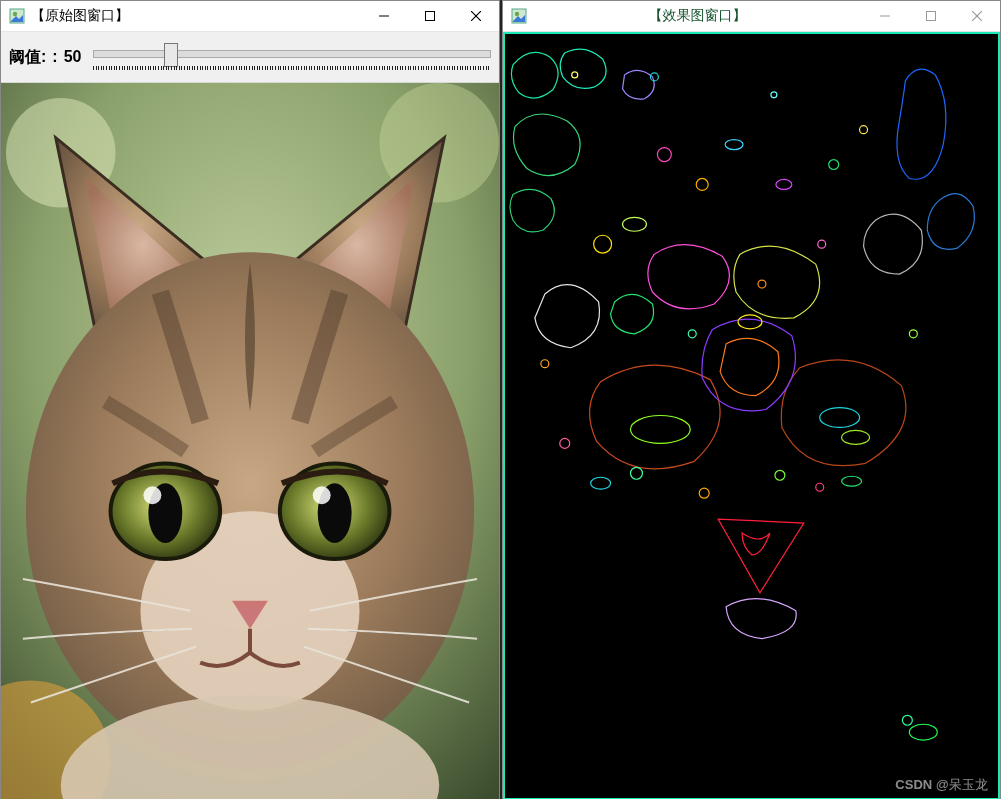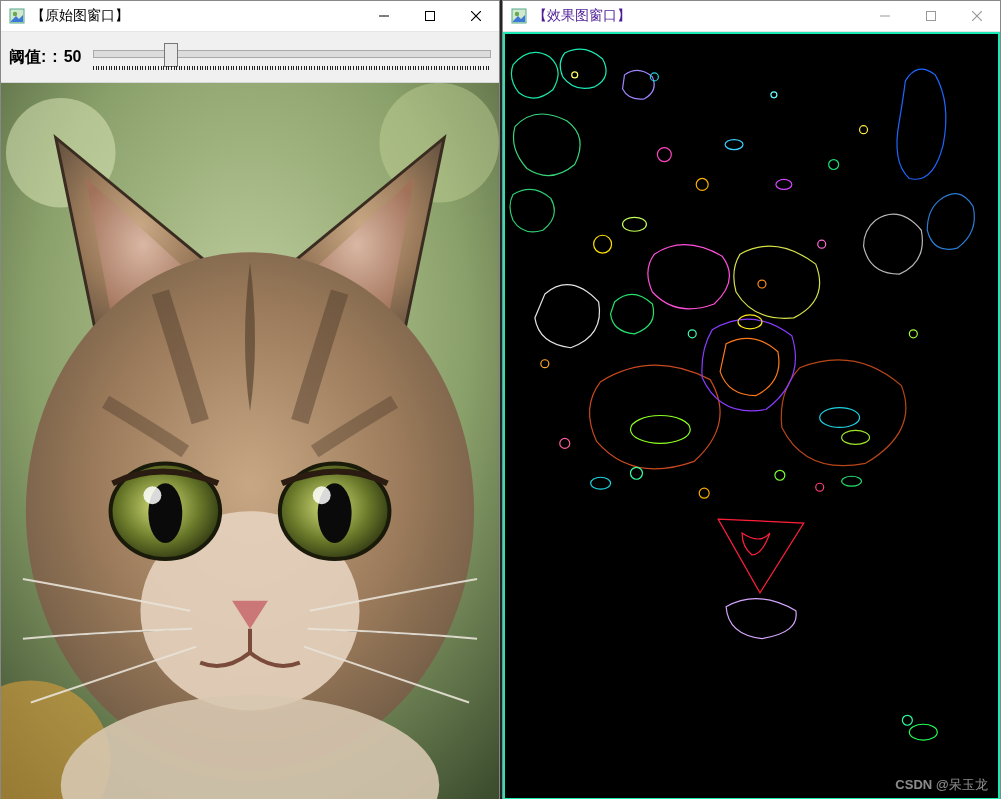--- a/index.html
+++ b/index.html
@@ -82,21 +82,21 @@
   }
   .image-result svg{position:absolute;inset:0;width:100%;height:100%;}
   .contour{fill:none;stroke-width:1.2px;}
   .watermark{
     position:absolute;right:10px;bottom:4px;
     font-size:13px;color:rgba(230,230,230,0.6);
   }
   .watermark .csdn{font-weight:bold;}
   
   .cat-svg{position:absolute;inset:0;width:100%;height:100%;}
-  .inactive .titlebar .title{color:#4c1d95;}
+  .inactive .titlebar .title{color:#14532d;text-align:center;}
   .inactive .titlebar .btn{color:#999;}
 </style>
 </head>
 <body>
 
 <div class="desktop">
 
   <div class="win" style="left:0;top:0;width:498px;height:799px;">
     <div class="titlebar">
       <span class="icon">

